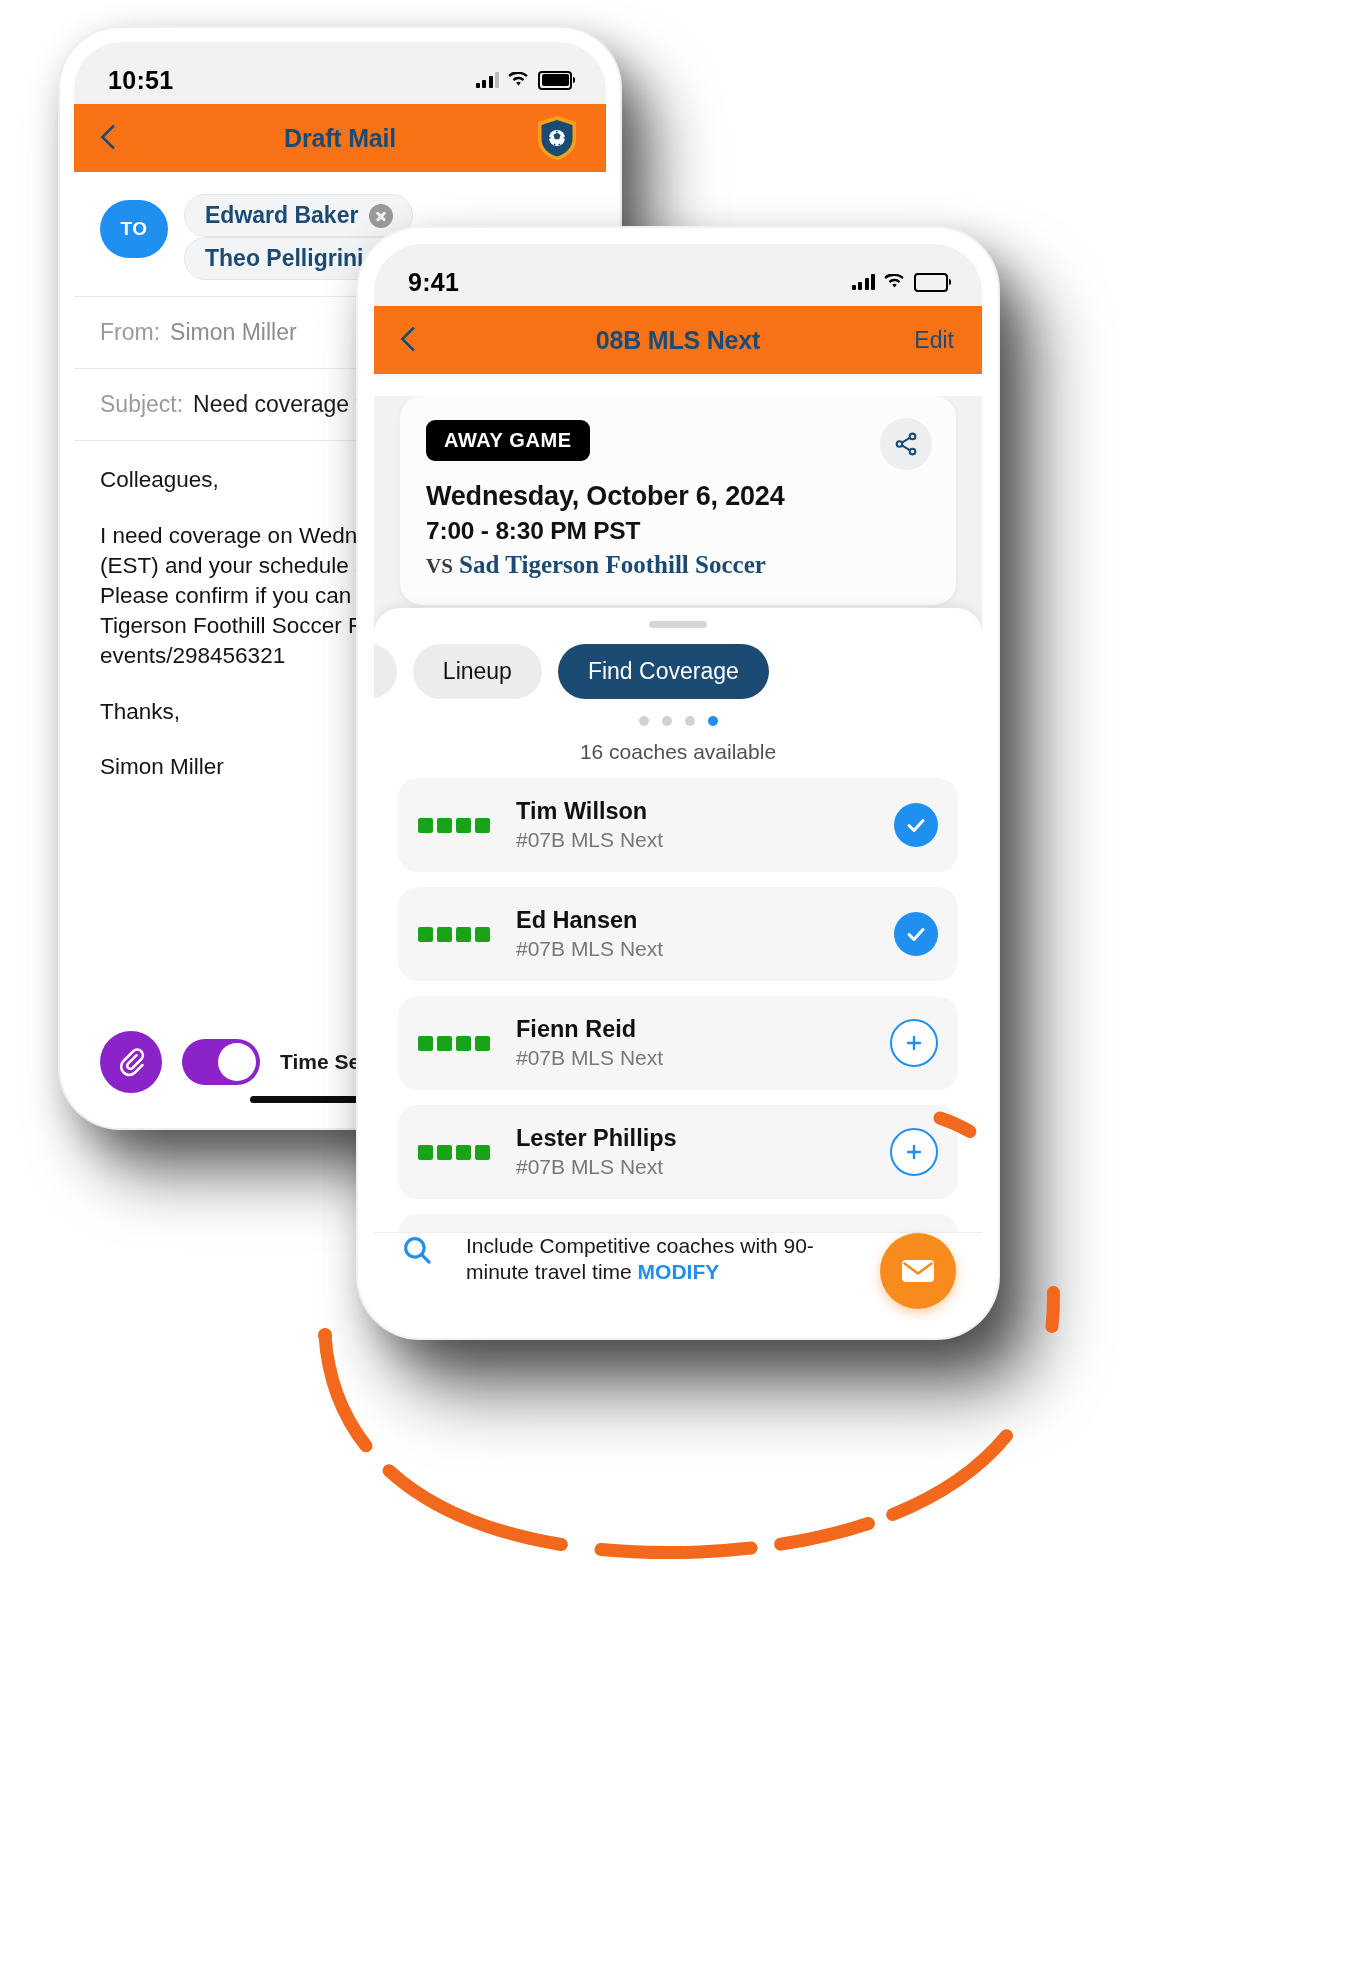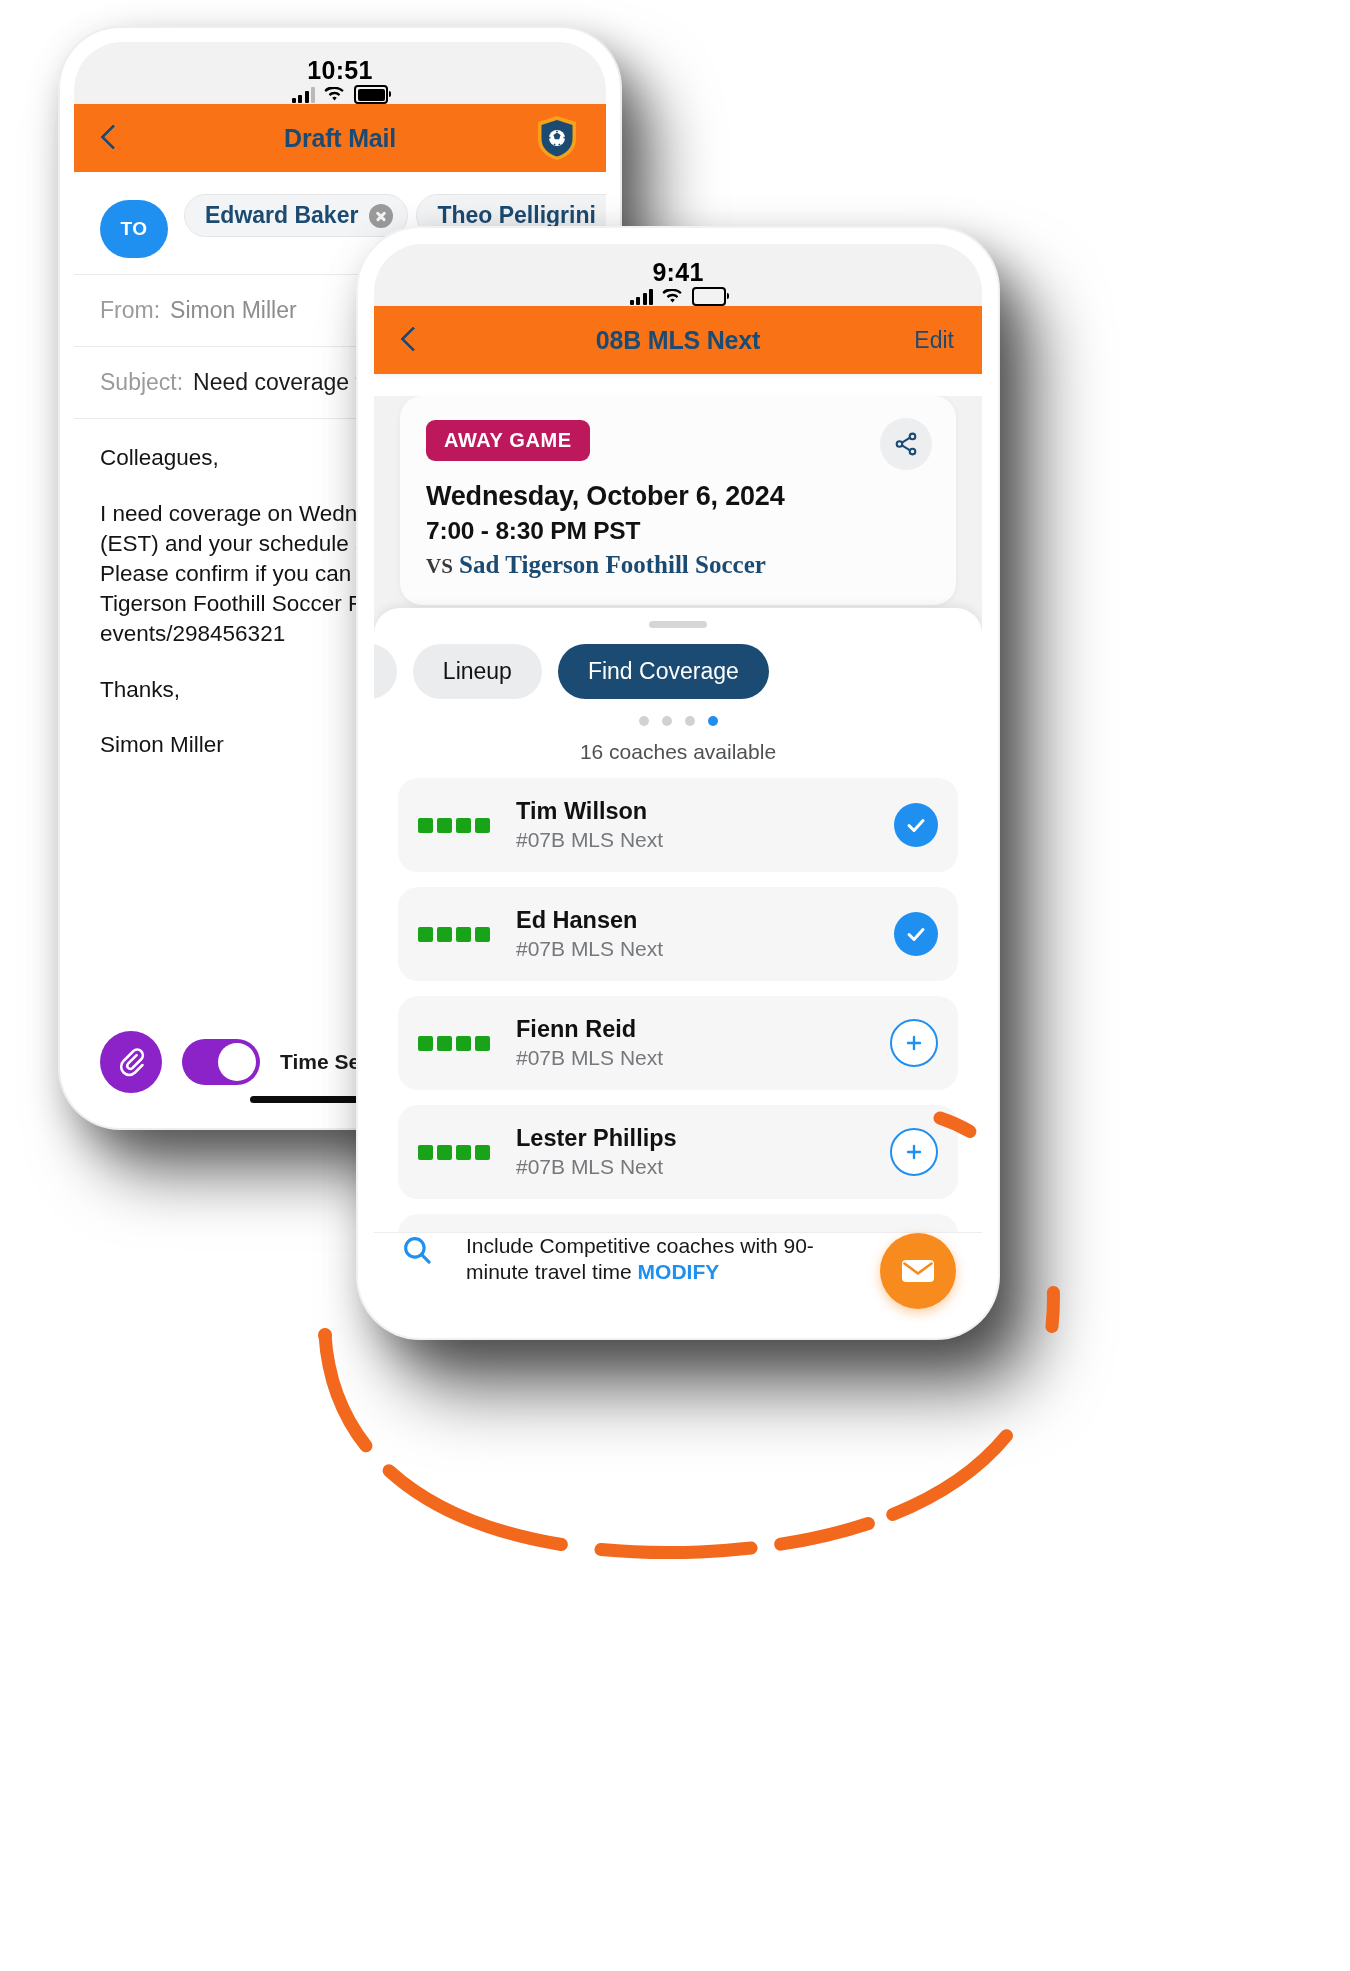--- a/index.html
+++ b/index.html
@@ -54,21 +54,20 @@
     left:16px;top:16px;right:16px;bottom:16px;
     border-radius:48px;
   }
 
   
   .statusbar{
     height:62px;display:flex;align-items:center;
     justify-content:space-between;
     padding:14px 34px 0 34px;box-sizing:border-box;
     background:#f2f2f2;
-    flex-direction:column;
   }
   .statusbar.light{background:#f2f2f2;}
   .status-time{font-size:25px;font-weight:700;color:#000;letter-spacing:.3px;}
   .status-icons{display:flex;align-items:center;gap:9px;}
   .sig{display:flex;align-items:flex-end;gap:2.5px;height:16px;}
   .sig i{display:block;width:4px;background:#000;border-radius:1px;}
   .sig i:nth-child(1){height:5px;}
   .sig i:nth-child(2){height:8px;}
   .sig i:nth-child(3){height:12px;}
   .sig i:nth-child(4){height:16px;background:#b9b9b9;}
@@ -111,21 +110,21 @@
   .to-row{
     display:flex;align-items:flex-start;gap:16px;
     padding:22px 26px 16px 26px;border-bottom:1.5px solid #e9e9e9;
   }
   .to-badge{
     width:68px;height:58px;border-radius:34px;background:#1f8ff0;
     color:#fff;font-size:19px;font-weight:600;
     display:flex;align-items:center;justify-content:center;flex:none;
     margin-top:6px;letter-spacing:.4px;
   }
-  .chips{display:flex;flex-direction:row;gap:8px;}
+  .chips{display:flex;flex-direction:column;}
   .chip{
     display:inline-flex;align-items:center;gap:11px;
     background:#f3f4f5;border:1.5px solid #e4e5e7;border-radius:26px;
     padding:7px 14px 7px 20px;font-size:23px;font-weight:700;color:#1b4a72;
     white-space:nowrap;
   }
   .chip-x{
     width:24px;height:24px;border-radius:50%;background:#9a9a9a;
     position:relative;flex:none;
   }
@@ -174,21 +173,21 @@
 
   
   .game-wrap{height:calc(100% - 130px);background:#f2f2f2;position:relative;}
 
   .game-card{
     margin:22px 26px 0 26px;background:#fcfcfc;border-radius:22px;
     padding:24px 26px 26px 26px;position:relative;
     box-shadow:0 2px 6px rgba(0,0,0,.05);
   }
   .away-badge{
-    display:inline-block;background:#be185d;color:#fff;
+    display:inline-block;background:#000000;color:#fff;
     font-size:20px;font-weight:700;letter-spacing:.6px;
     padding:9px 18px;border-radius:9px;
   }
   .share-btn{
     position:absolute;right:24px;top:22px;width:52px;height:52px;
     border-radius:50%;background:#eceef0;
     display:flex;align-items:center;justify-content:center;
   }
   .game-date{margin-top:20px;font-size:27px;font-weight:700;color:#111;letter-spacing:-.2px;}
   .game-time{margin-top:5px;font-size:24.5px;font-weight:700;color:#111;letter-spacing:-.2px;}

